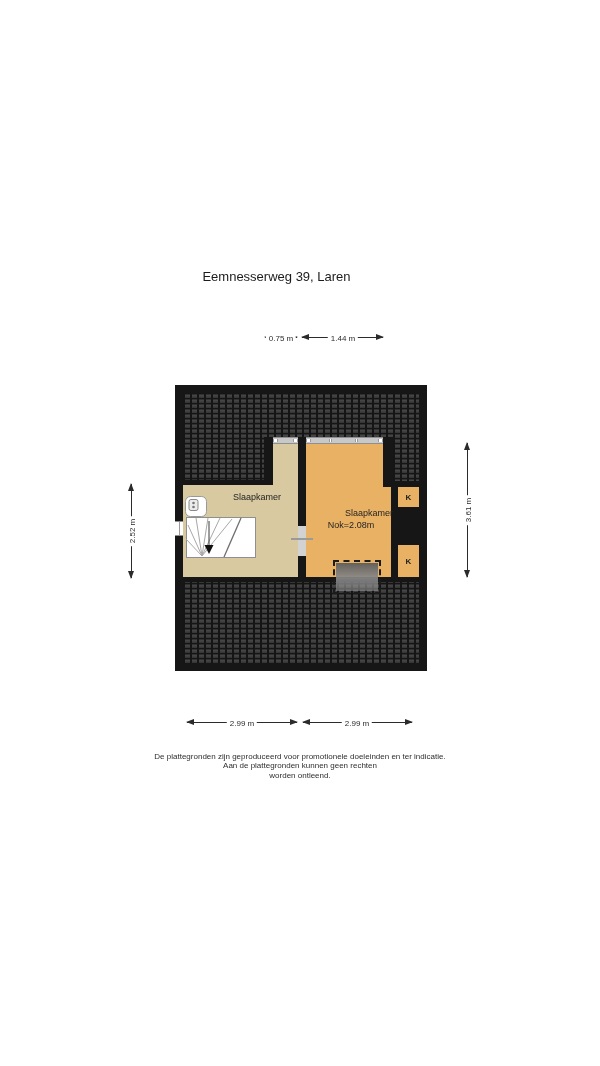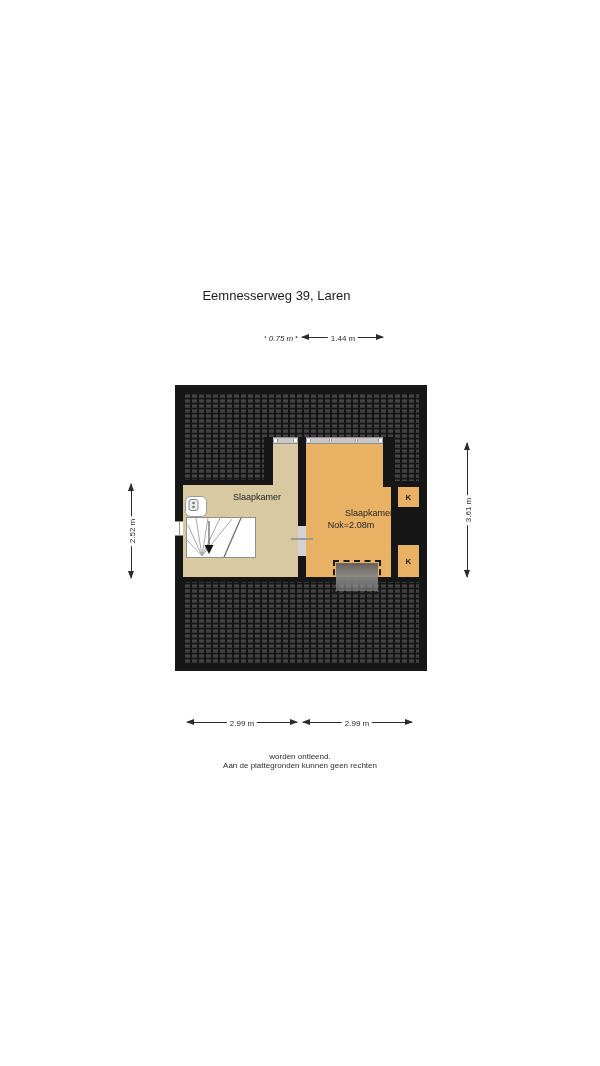--- a/index.html
+++ b/index.html
@@ -4,21 +4,21 @@
 <style>
   * { box-sizing: border-box; margin: 0; padding: 0; }
   html, body { background: #ffffff; }
   body {
     width: 600px; height: 1066px; position: relative;
     font-family: "Liberation Sans", sans-serif; color: #1f1f1f;
   }
   .abs { position: absolute; }
 
   
-  .title-block { position: absolute; top: 289px; left: 0; width: 553px;
+  .title-block { position: absolute; top: 270px; left: 0; width: 553px;
     text-align: center; font-size: 13px; line-height: 13.5px; color: #1c1c1c; }
 
   
   .plan { position: absolute; left: 175px; top: 385px; width: 252px; height: 286px;
     background: #161616; }
 
   
   .roof {
     position: absolute; left: 8px; top: 8px; width: 236px; height: 270px;
     background-color: #3d3d3d;
@@ -80,21 +80,21 @@
 </head>
 <body>
 
 <div>
 
   <div class="title-block">
     <div>Eemnesserweg 39, Laren</div>
   </div>
 
   <div class="dim-h" style="left:265px; top:337px; width:32px;"></div>
-  <span class="dim-label" style="left:281px; top:338px;font-style:italic;">0.75 m</span>
+  <span class="dim-label" style="left:281px; top:338px;">0.75 m</span>
   <div class="dim-h" style="left:302px; top:337px; width:81px;"></div>
   <span class="dim-label" style="left:343px; top:338px;">1.44 m</span>
 
   <div class="dim-v" style="left:131px; top:484px; height:94px;"></div>
   <span class="dim-label rot" style="left:132px; top:531px;">2.52 m</span>
   <div class="dim-v" style="left:467px; top:443px; height:134px;"></div>
   <span class="dim-label rot" style="left:468px; top:510px;">3.61 m</span>
 
   <div class="plan">
     <div class="roof"></div>
@@ -166,17 +166,18 @@
     <div class="room-label" style="left:154px; top:123px; width:80px;">Slaapkamer</div>
     <div class="room-label" style="left:136px; top:135px; width:80px;text-align:center;">Nok=2.08m</div>
   </div>
 
   <div class="dim-h" style="left:187px; top:722px; width:110px;"></div>
   <span class="dim-label" style="left:242px; top:723px;">2.99 m</span>
   <div class="dim-h" style="left:303px; top:722px; width:109px;"></div>
   <span class="dim-label" style="left:357px; top:723px;">2.99 m</span>
 
   <div class="disclaimer">
+    <div>De plattegronden zijn geproduceerd voor promotionele doeleinden en ter indicatie.</div>
+    <div>Aan de plattegronden kunnen geen rechten</div>
     <div>worden ontleend.</div>
-    <div>Aan de plattegronden kunnen geen rechten</div>
   </div>
 
 </div>
 
 </body></html>

